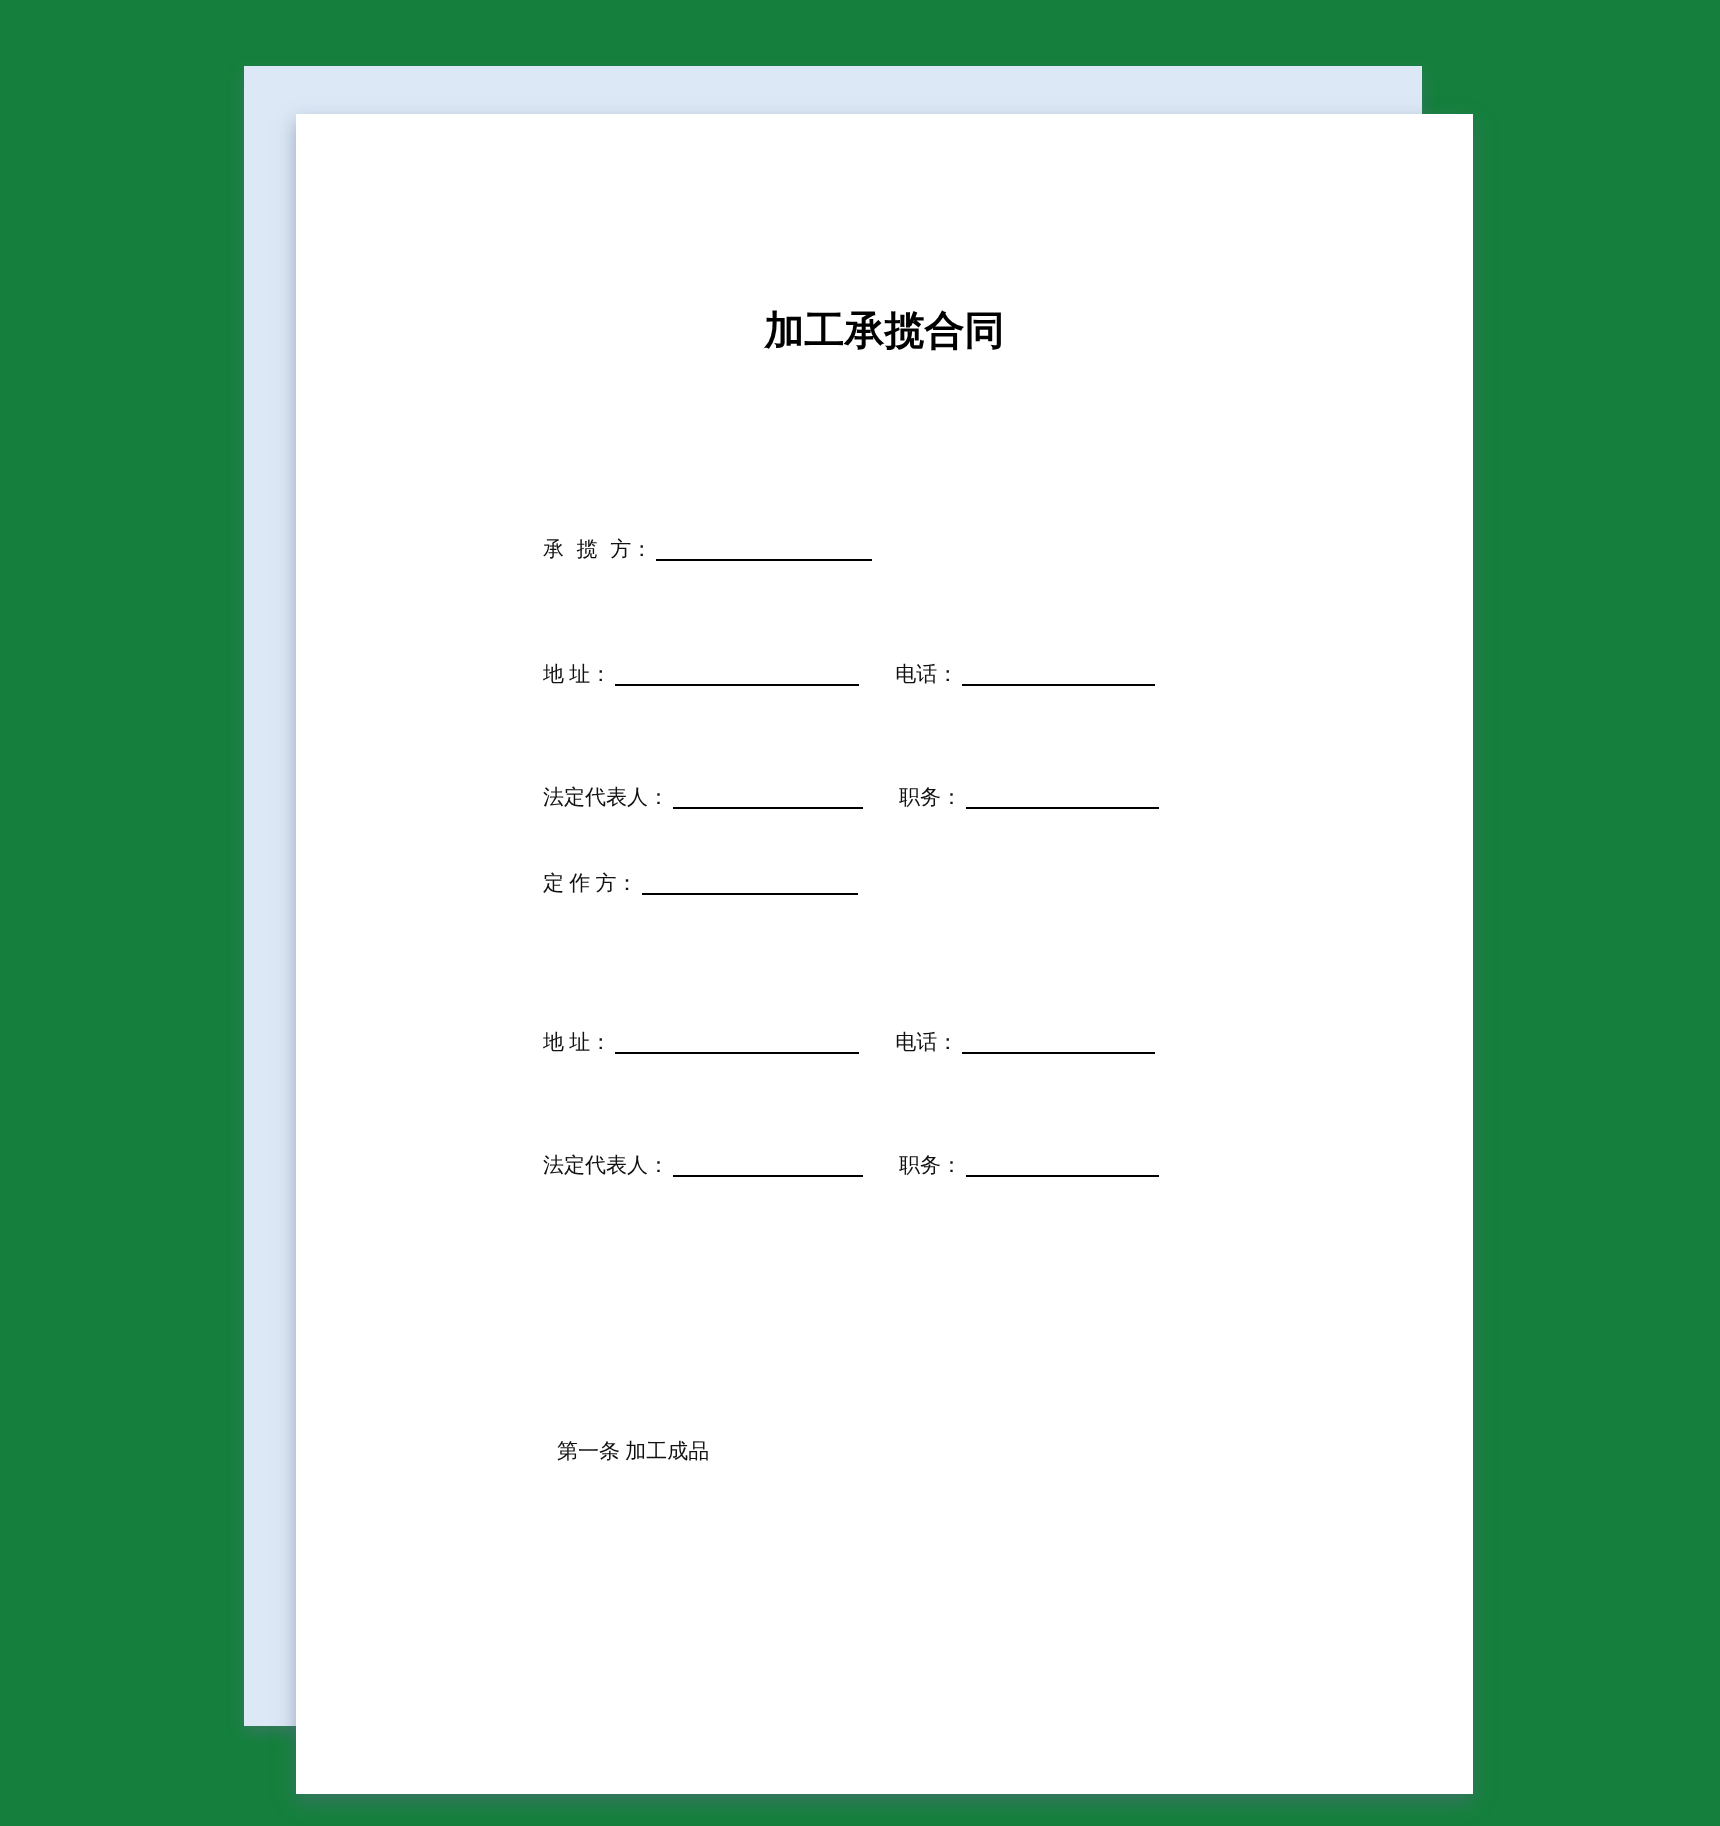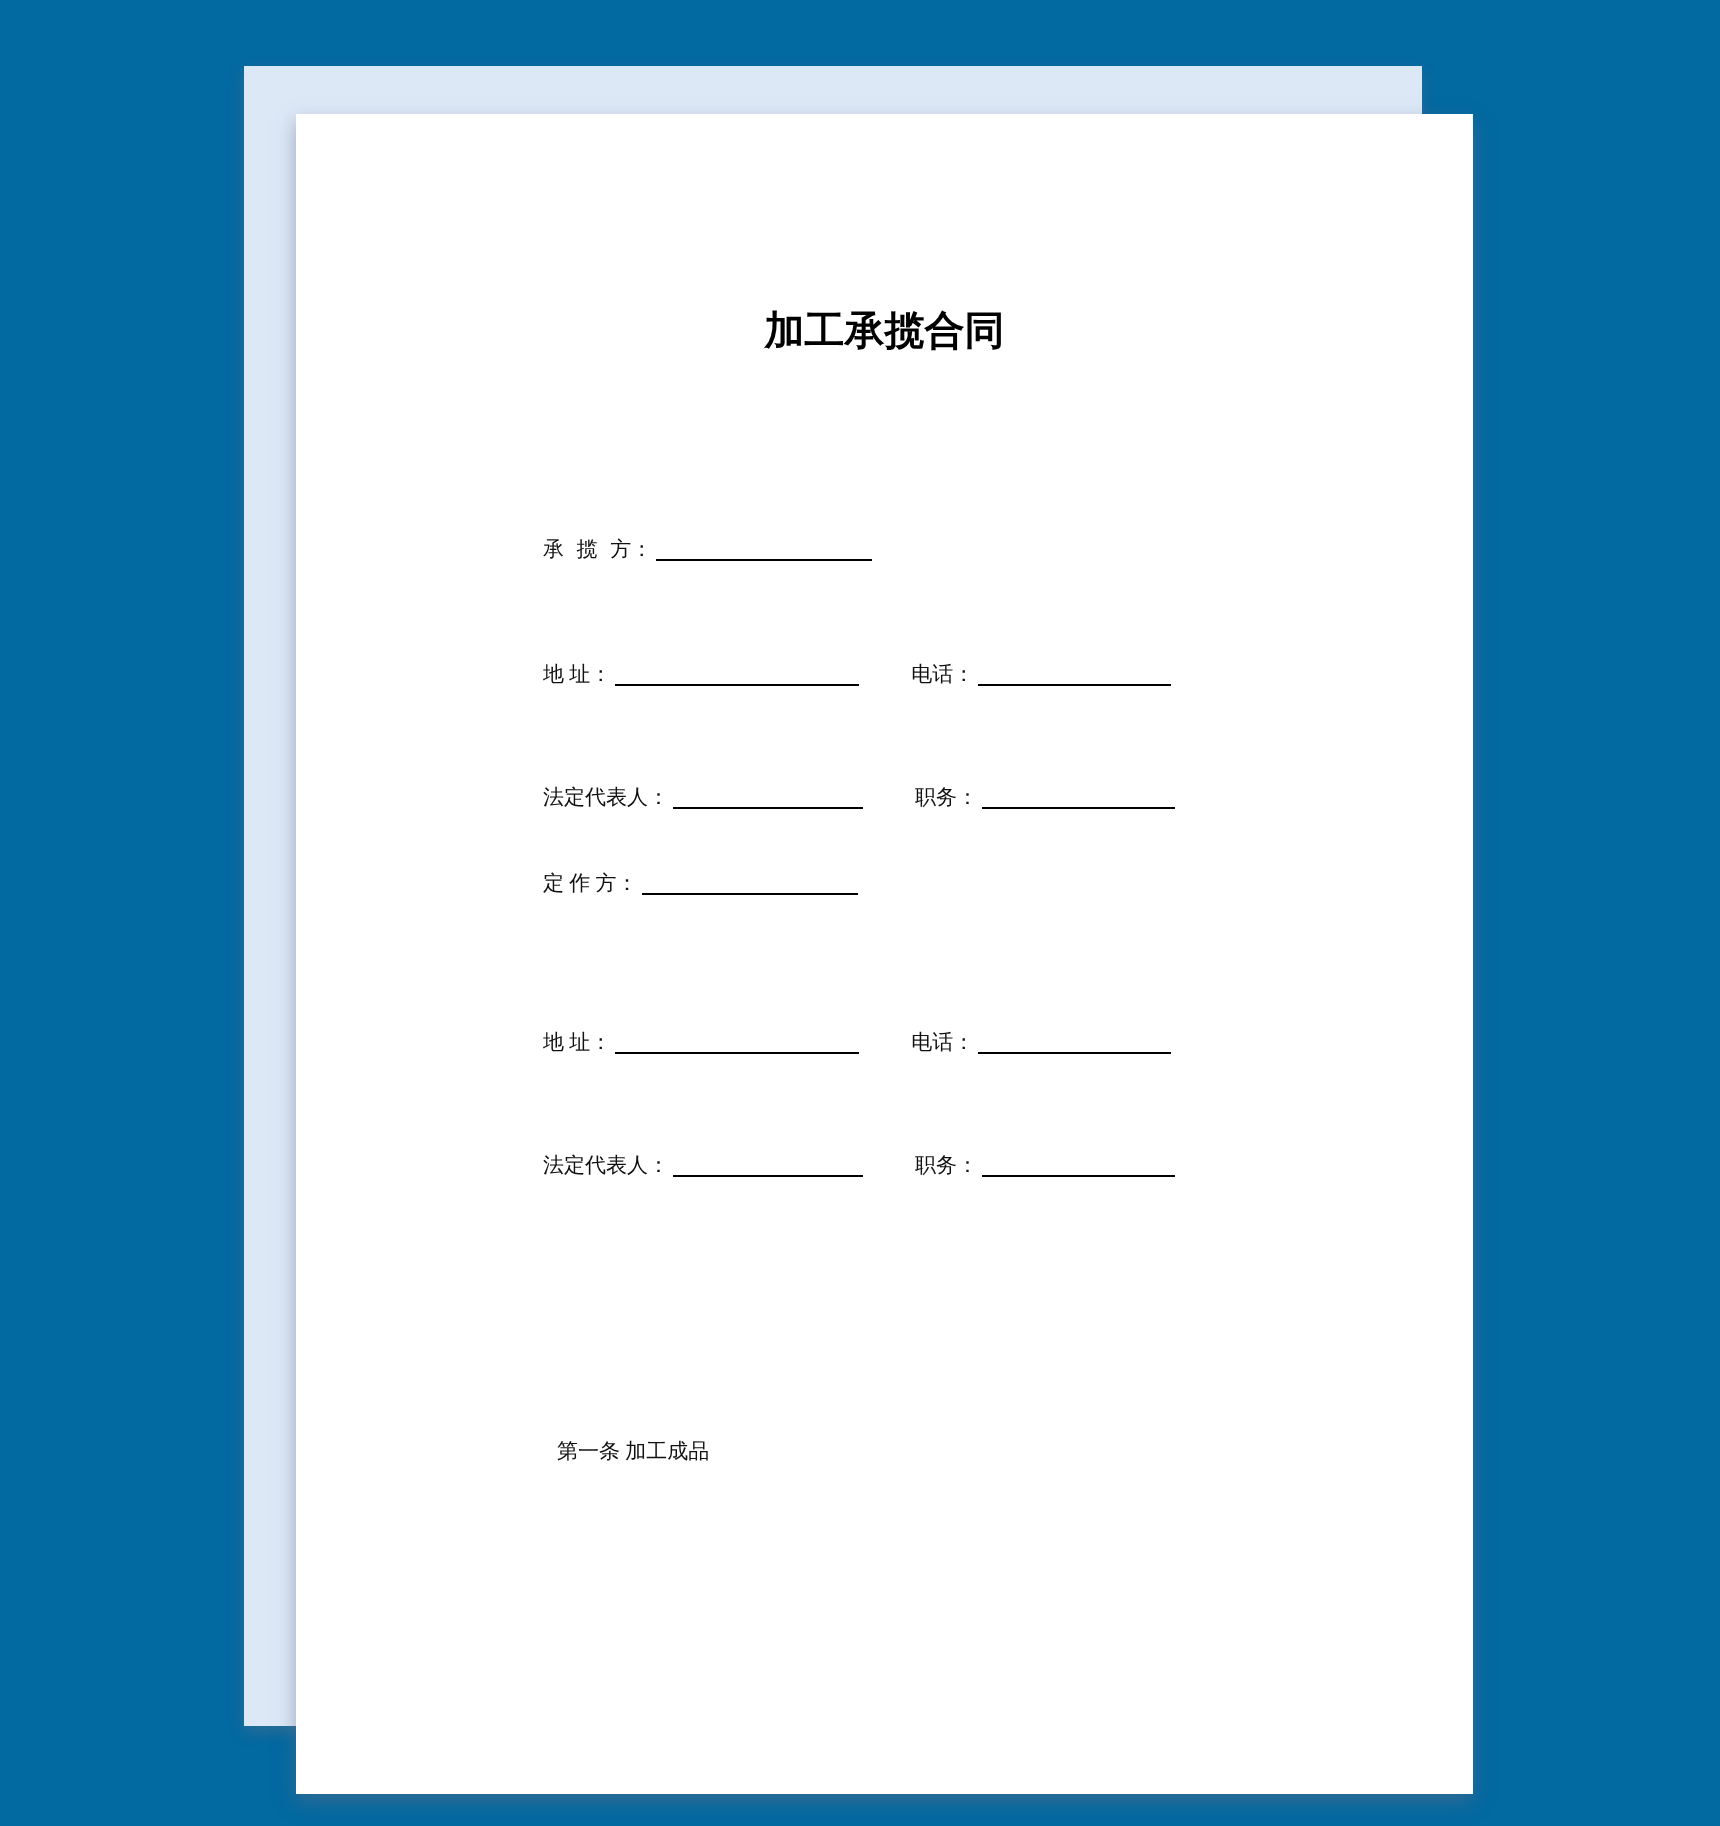--- a/index.html
+++ b/index.html
@@ -4,21 +4,21 @@
 <style>
   html, body {
     margin: 0;
     padding: 0;
     background: #c7d1de;
   }
   .canvas {
     position: relative;
     width: 1720px;
     height: 1826px;
-    background: #0369a1;
+    background: #15803d;
     overflow: hidden;
     font-family: "Liberation Serif", "DejaVu Serif", serif;
     color: #111111;
   }
   .back-page {
     position: absolute;
     left: 244px;
     top: 66px;
     width: 1178px;
     height: 1660px;
@@ -67,21 +67,21 @@
     height: 1em;
     border-bottom: 2px solid #000000;
     vertical-align: -5px;
     margin-left: 4px;
   }
   .w216 { width: 216px; }
   .w244 { width: 244px; }
   .w190 { width: 190px; }
   .w193 { width: 193px; }
   .w144 { width: 144px; margin-left: 0; }
-  .col2-label { margin-left: 52px; }
+  .col2-label { margin-left: 36px; }
   .intro-para {
     position: absolute;
     left: 206px;
     top: 1127px;
     width: 790px;
     margin: 0;
     font-size: 21px;
     line-height: 62px;
     text-indent: 41px;
     color: #111111;

